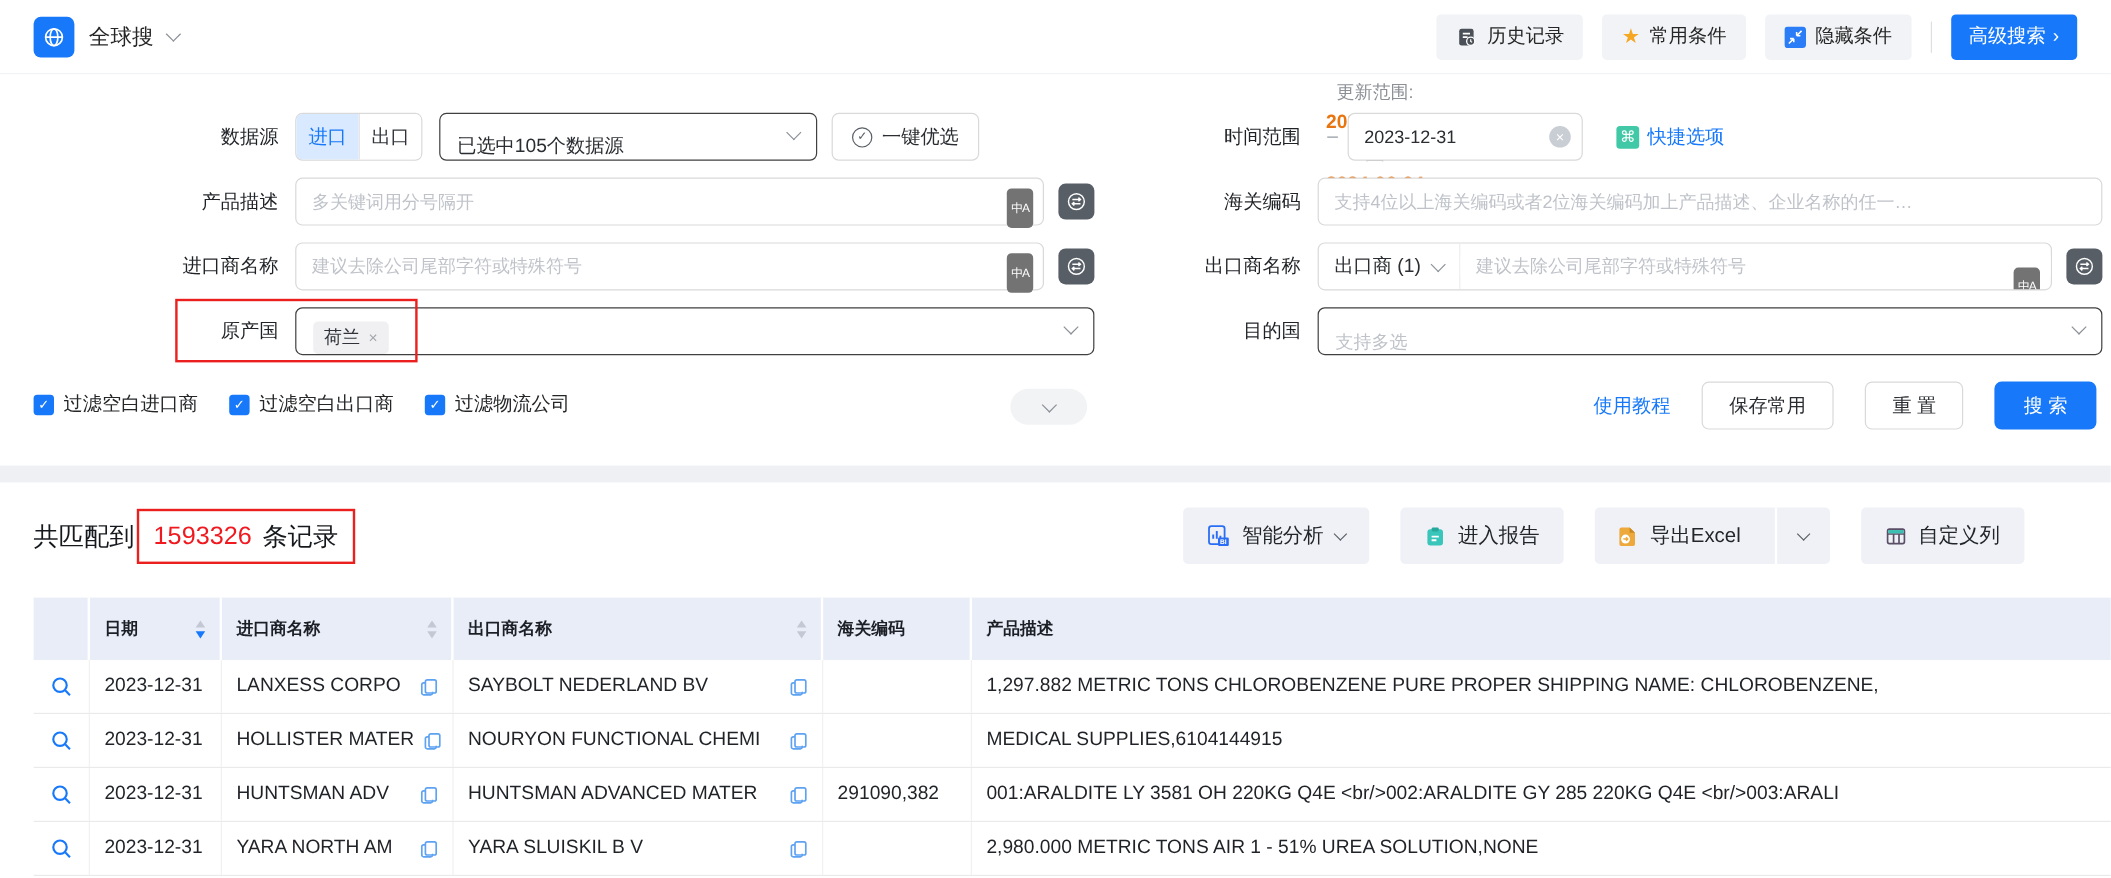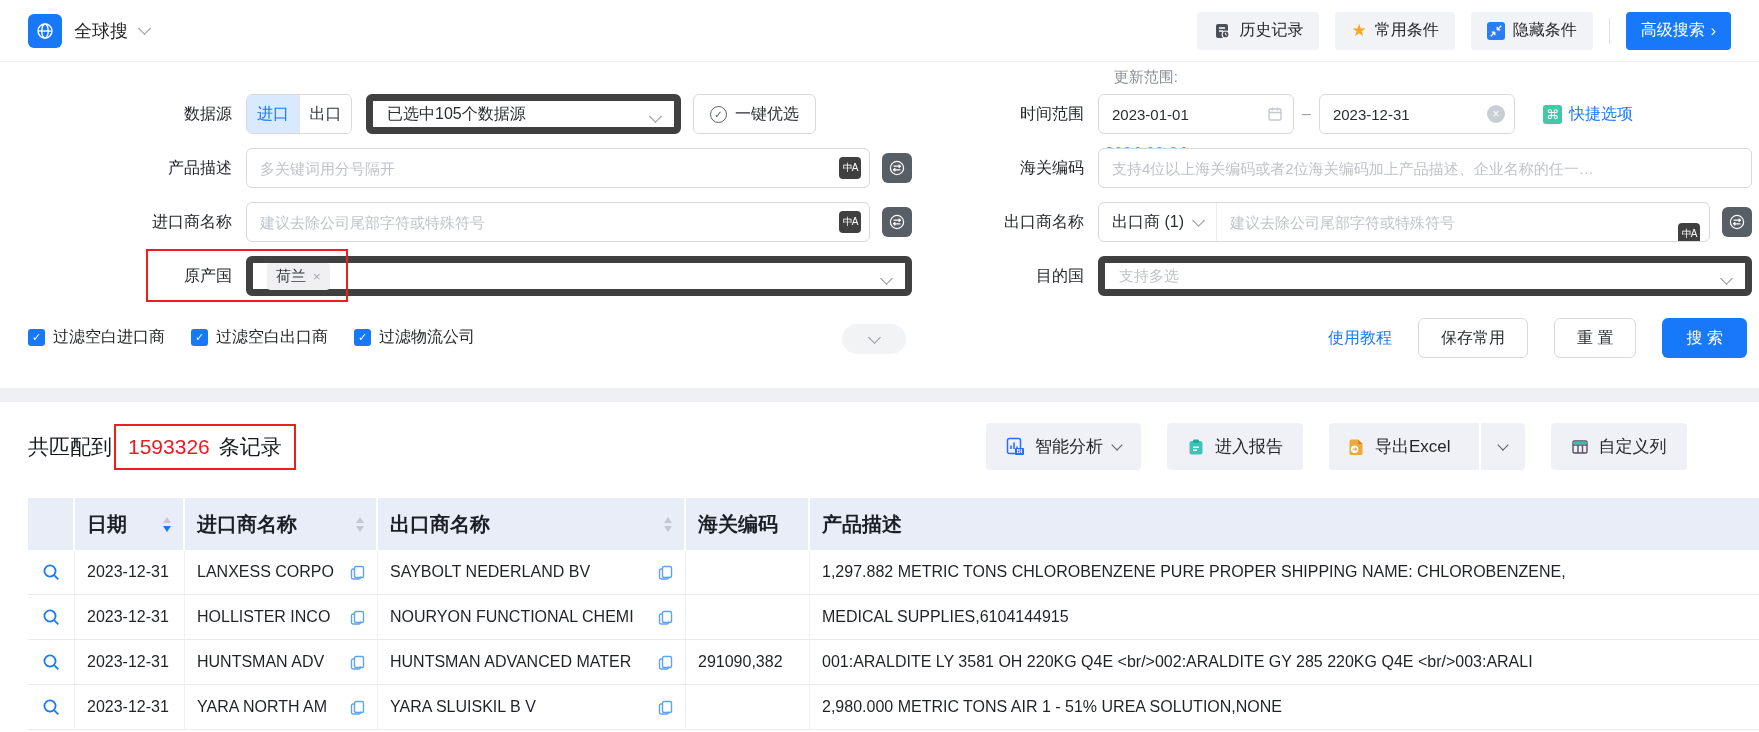--- a/index.html
+++ b/index.html
@@ -35,33 +35,33 @@
   .frow.right { left:940px; width:812px; }
   .flabel { flex:none; text-align:right; padding-right:14px; color:#1f2226; font-size:16px; }
   .frow.left  .flabel { width:218px; }
   .frow.right .flabel { width:158px; }
   .fr1 { top:32px; } .fr2 { top:86px; } .fr3 { top:140px; } .fr4 { top:194px; }
   .seg { display:flex; border:1px solid #d9d9d9; border-radius:6px; overflow:hidden; height:40px; }
   .seg .tab { width:52px; display:flex; align-items:center; justify-content:center; cursor:pointer;
     background:#fff; color:#30343a; }
   .seg .tab.active { background:#d9e9ff; color:#1779fa; }
   .seg .tab + .tab { border-left:1px solid #e6e6e6; }
-  .selectbox { height:40px; border:7px solid #404040; border-radius:6px; background:#fff;
-    display:flex; align-items:center; padding:0 14px; cursor:pointer; color:#2a2d31; position:relative; }
+  .selectbox { height:40px; border:1px solid #404040; border-radius:6px; background:#fff;
+    display:flex; align-items:flex-end; padding:0 14px; cursor:pointer; color:#2a2d31; position:relative; }
   .selectbox .chev { position:absolute; right:14px; top:15px; }
   .btn-outline { height:40px; border:1px solid #d9d9d9; border-radius:6px; background:#fff;
     display:flex; align-items:center; gap:8px; padding:0 16px; cursor:pointer; color:#2a2d31; }
   .circle-check { width:17px; height:17px; border:1.5px solid #595f66; border-radius:50%;
     display:flex; align-items:center; justify-content:center; font-size:10px; color:#595f66; }
   .text-input { height:40px; border:1px solid #d9d9d9; border-radius:6px; padding:0 40px 0 13px;
     font-size:15px; color:#2a2d31; outline:none; font-family:inherit; width:100%; }
   .text-input::placeholder { color:#bfc3c9; }
   .input-wrap { position:relative; display:flex; align-items:center; }
-  .translate-ic { position:absolute; right:9px; top:9px; width:22px; height:22px; border-radius:4px;
-    background:#404040; color:#fff; font-size:10px; display:flex; align-items:center;
+  .translate-ic { position:absolute; right:9px; top:9px; width:22px; height:33px; border-radius:4px;
+    background:#737373; color:#fff; font-size:10px; display:flex; align-items:center;
     justify-content:center; cursor:pointer; letter-spacing:-1px; }
   .exclude-btn { flex:none; width:30px; height:30px; margin-left:12px; border-radius:6px;
     background:#575e66; display:flex; align-items:center; justify-content:center; cursor:pointer; border:none; }
   .date-input { position:relative; width:196px; }
   .date-input input { padding-right:36px; }
   .cal-ic { position:absolute; right:11px; top:12px; }
   .clear-ic { position:absolute; right:10px; top:11px; width:18px; height:18px; border-radius:50%;
     background:#c9cdd4; color:#fff; font-size:12px; display:flex; align-items:center;
     justify-content:center; cursor:pointer; line-height:1; }
   .range-dash { margin:0 8px; color:#9aa0a8; }
@@ -106,21 +106,21 @@
   .action-pill .mini-chev { width:8px; height:8px; border-right:1.6px solid #5b6066;
     border-bottom:1.6px solid #5b6066; transform:rotate(45deg); margin-top:-3px; }
   .split-pill { padding:0; }
   .split-pill .main-part { display:flex; align-items:center; gap:10px; padding:0 18px; height:100%;justify-content:center; }
   .split-pill .chev-part { display:flex; align-items:center; justify-content:center;
     width:46px; height:100%; border-left:2px solid #fff; }
   
   .table { position:absolute; top:498px; left:28px; width:1731px; }
   .trow { display:grid; grid-template-columns:47px 110px 193px 308px 124px 1fr; }
   .thead { background:#e9edf8; height:52px; }
-  .thead .cell { display:flex; align-items:center; font-weight:bold; font-size:20px;
+  .thead .cell { display:flex; align-items:center; font-weight:bold; font-size:14px;
     color:#1c2026; padding:0 12px; border-right:2px solid #fff; }
   .thead .cell:last-child { border-right:none; }
   .thead .cell.sortable { justify-content:space-between; cursor:pointer; }
   .sorter { display:flex; flex-direction:column; gap:3px; }
   .car-up { width:0; height:0; border-left:4.5px solid transparent; border-right:4.5px solid transparent;
     border-bottom:6px solid #c3c8d4; }
   .car-down { width:0; height:0; border-left:4.5px solid transparent; border-right:4.5px solid transparent;
     border-top:6px solid #c3c8d4; }
   .car-down.active { border-top-color:#1779fa; }
   .tbody .trow { height:45px; border-bottom:1px solid #eaeaea; background:#fff; }
@@ -203,29 +203,20 @@
       <span class="chev"></span>
     </div>
     <div class="btn-outline" style="margin-left:12px;">
       <span class="circle-check">✓</span>
       <span>一键优选</span>
     </div>
   </div>
 
   <div class="frow right fr1">
     <span class="flabel">时间范围</span>
-    <div class="date-input input-wrap">
-      <input class="text-input" value="2023-01-01" style="">
-      <span class="cal-ic">
-        <svg width="16" height="16" viewBox="0 0 16 16" fill="none" stroke="#c4c8cf" stroke-width="1.4">
-            <rect x="2" y="3" width="12" height="11" rx="1.5"></rect>
-            <path d="M2 6.5h12M5.5 1.5v3M10.5 1.5v3"></path>
-          </svg>
-      </span>
-    </div>
     <span class="range-dash">–</span>
     <div class="date-input input-wrap">
       <input class="text-input" value="2023-12-31" style="">
       <span class="clear-ic">×</span>
     </div>
     <div class="quick-link">
       <span class="quick-ic">⌘</span>
       <span class="quick-text">快捷选项</span>
     </div>
   </div>
@@ -471,21 +462,21 @@
       <div class="cell center">
           <span class="mag-ic">
             <svg width="19" height="19" viewBox="0 0 19 19" fill="none" stroke="#1779fa" stroke-width="1.8">
               <circle cx="8" cy="8" r="5.6"></circle>
               <path d="M12.3 12.3l4 4"></path>
             </svg>
           </span>
         </div>
       <div class="cell">2023-12-31</div>
       <div class="cell with-copy">
-        <span>HOLLISTER INCO</span>
+        <span>HOLLISTER MATER</span>
         <span class="copy-ic">
             <svg width="15" height="15" viewBox="0 0 15 15" fill="none" stroke="#5ea2f2" stroke-width="1.4">
               <rect x="4.5" y="1.5" width="9" height="11" rx="1.5"></rect>
               <path d="M4.5 4H3a1.5 1.5 0 0 0-1.5 1.5v7A1.5 1.5 0 0 0 3 14h6a1.5 1.5 0 0 0 1.5-1.5v-1"></path>
             </svg>
           </span>
       </div>
       <div class="cell with-copy">
         <span>NOURYON FUNCTIONAL CHEMI</span>
         <span class="copy-ic">

